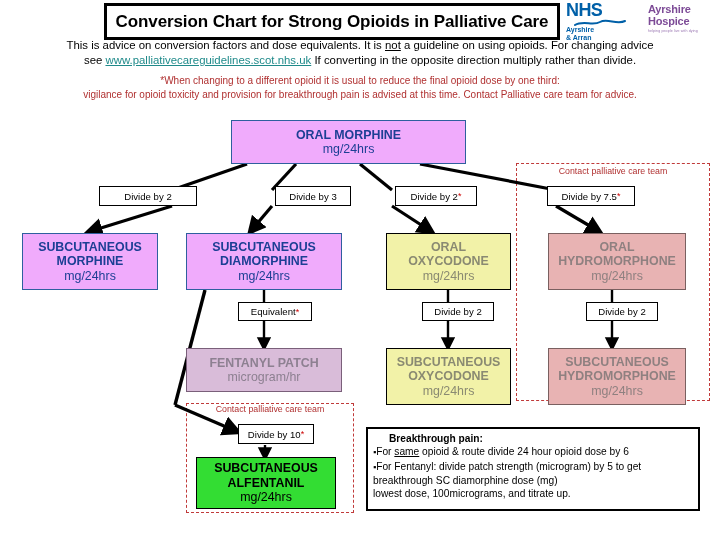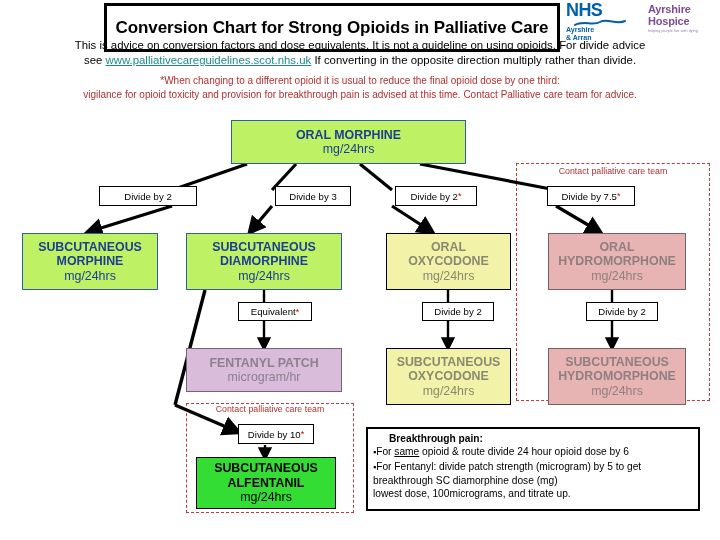--- a/index.html
+++ b/index.html
@@ -9,21 +9,21 @@
     font-family:"Liberation Sans", sans-serif;
     overflow:hidden;
     position:relative;
     color:#000;
   }
   #stage{position:absolute;left:0;top:0;width:720px;height:540px;}
   .abs{position:absolute;box-sizing:border-box;}
 
   
   #title-box{
-    left:104px;top:3px;width:456px;height:49px;
+    left:104px;top:3px;width:456px;height:37px;
     border:3px solid #000;background:#fff;
     display:flex;align-items:center;justify-content:center;
   }
   #title-text{font-size:17px;font-weight:bold;letter-spacing:-.1px;white-space:nowrap;}
 
   #nhs-logo{left:566px;top:1px;width:68px;height:40px;text-align:left;}
   .nhs-word{
     font-size:18px;font-weight:bold;color:#0060a8;
     letter-spacing:-.6px;line-height:18px;font-family:"Liberation Sans",sans-serif;
   }
@@ -43,21 +43,21 @@
 
   
   .drug-box{
     border:1px solid #000;
     display:flex;flex-direction:column;align-items:center;justify-content:center;
     text-align:center;line-height:14.5px;
   }
   .drug-title{font-weight:bold;font-size:12.4px;}
   .drug-unit{font-size:12.4px;}
 
-  .blue{background:#bef264;border-color:#2f5f9e;}
+  .blue{background:#f0abfc;border-color:#2f5f9e;}
   .blue .drug-title,.blue .drug-unit{color:#1c3f94;}
   .yellow{background:#f2f2a8;border-color:#000;}
   .yellow .drug-title,.yellow .drug-unit{color:#8a8a72;}
   .pink{background:#e8b3b3;border-color:#7a6060;}
   .pink .drug-title,.pink .drug-unit{color:#8f8080;}
   .purple{background:#d9bcd9;border-color:#7a5f7a;}
   .purple .drug-title,.purple .drug-unit{color:#8d8091;}
   .green{background:#33dd33;border-color:#000;}
   .green .drug-title,.green .drug-unit{color:#000;}
 
@@ -109,21 +109,21 @@
     <div class="nhs-sub">&amp; Arran</div>
   </div>
 
   <div class="abs" id="hospice-logo">
     <div class="hosp-line">Ayrshire</div>
     <div class="hosp-line">Hospice</div>
     <div class="hosp-tag">helping people live with dying</div>
   </div>
 
   <div class="abs" id="intro">
-    <span>This is advice on conversion factors and dose equivalents.  It is </span><u>not</u><span> a guideline on using opioids. For divide advice</span><br>
+    <span>This is advice on conversion factors and dose equivalents.  It is </span><u>not</u><span> a guideline on using opioids. For changing advice</span><br>
     <span>see </span><span class="url">www.palliativecareguidelines.scot.nhs.uk</span><span>  If converting in the opposite direction multiply rather than divide.</span>
   </div>
 
   <div class="abs" id="note">
     <div>*When changing to a different opioid it is usual to reduce the final opioid dose by one third:</div>
     <div>vigilance for opioid toxicity and provision for breakthrough pain is advised at this time. Contact Palliative care team for advice.</div>
   </div>
 
   <div class="abs dashed" style="left:516px;top:163px;width:194px;height:238px;"></div>
   <div class="abs dashed-label" style="left:516px;top:166px;width:194px;">Contact palliative care team</div>

